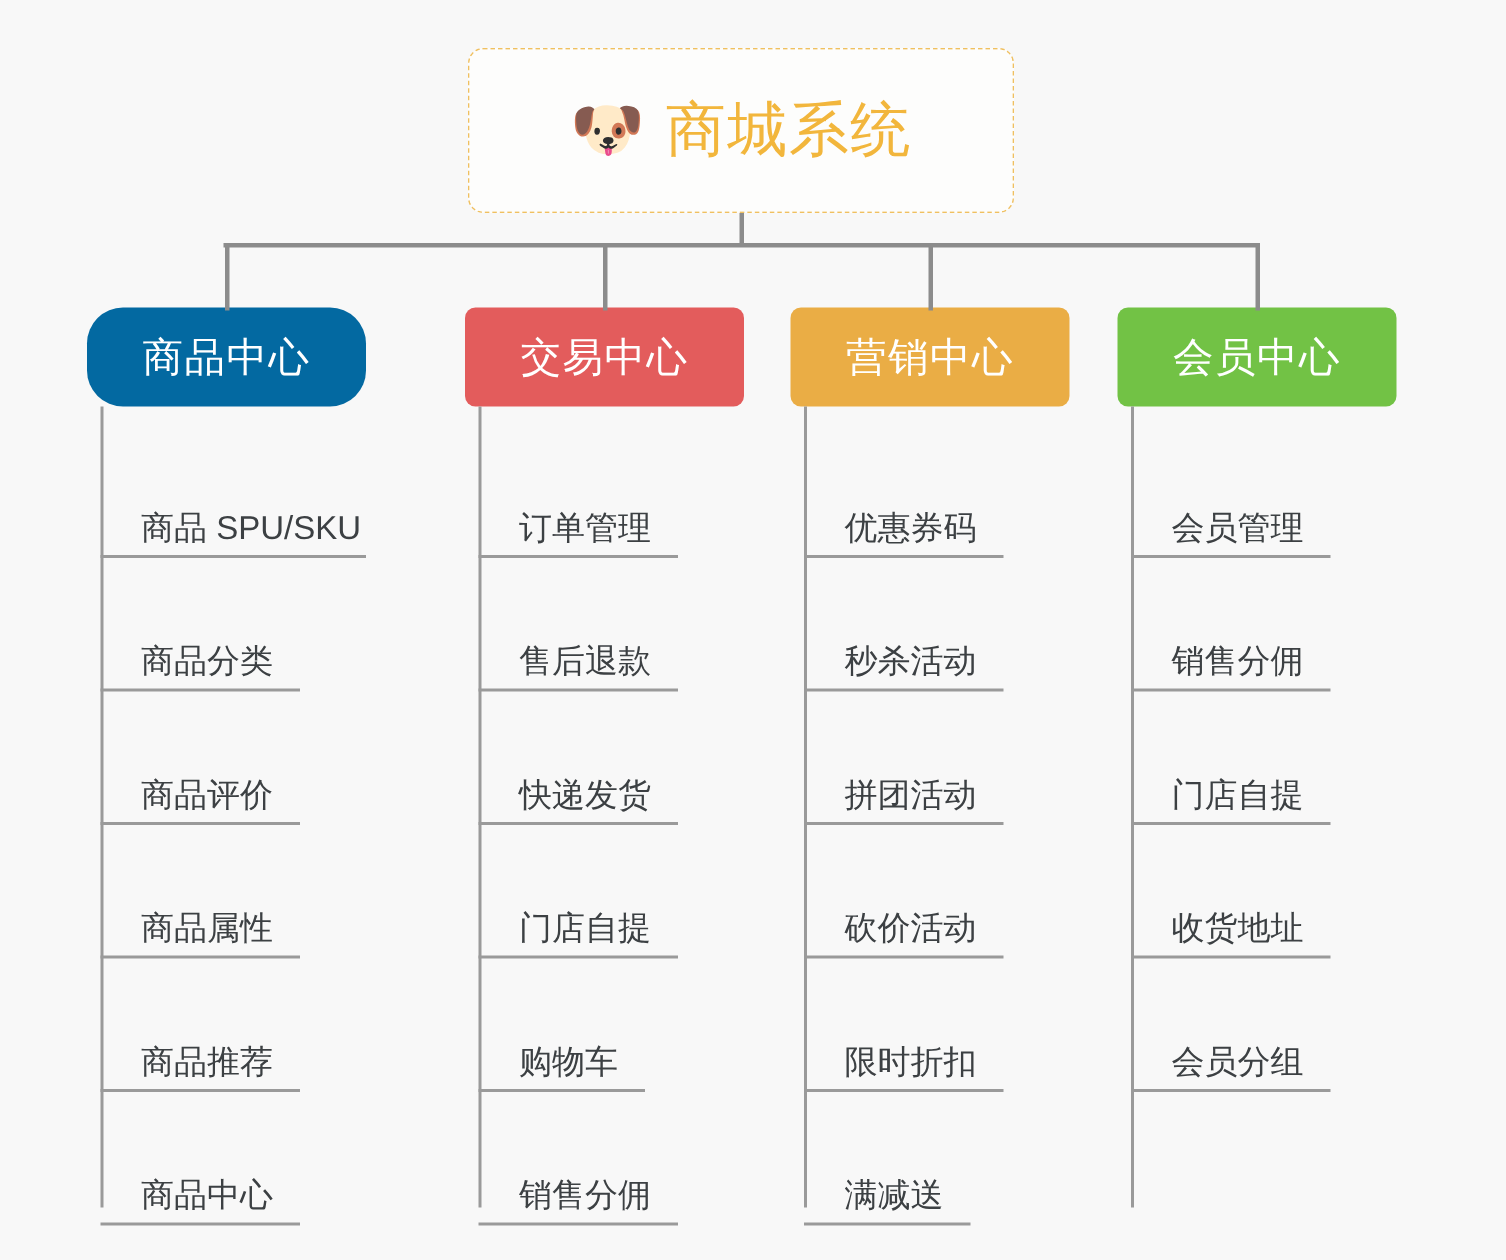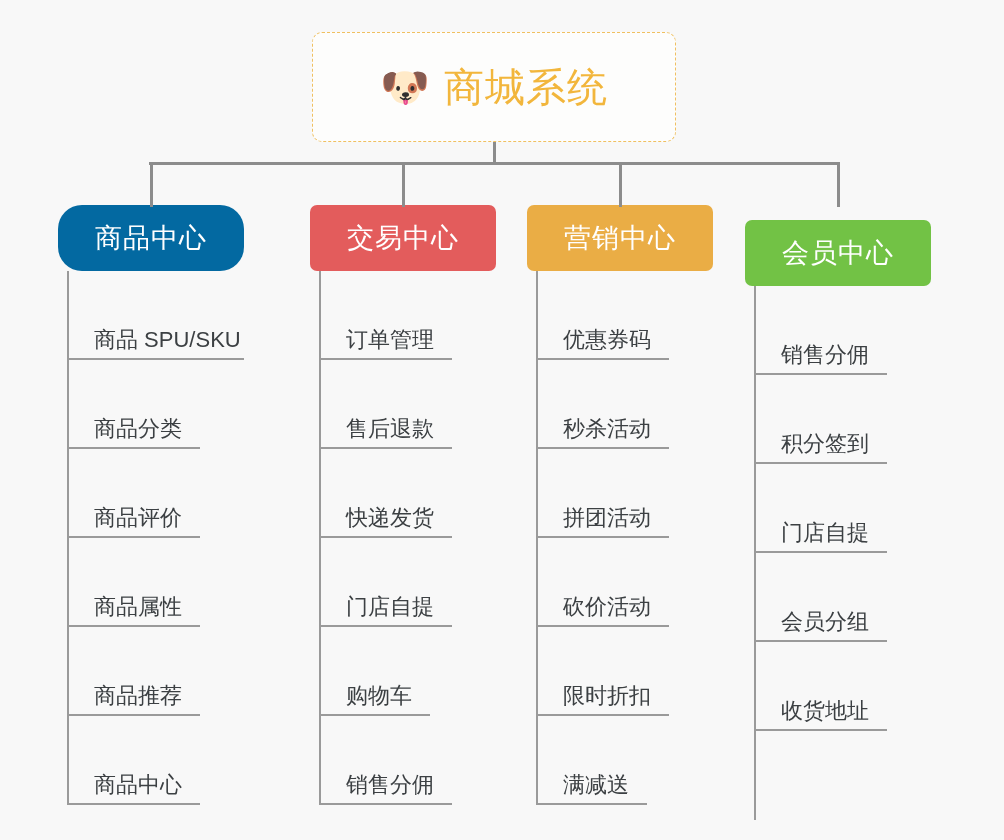--- a/index.html
+++ b/index.html
@@ -94,21 +94,21 @@
     color: #ffffff;
     font-size: 27px;
     letter-spacing: 1px;
     white-space: nowrap;
   }
 
   
   .leaf-list {
     position: relative;
     margin-top: 0;
-    padding-top: 0;
+    padding-top: 12px;
   }
   .trunk {
     position: absolute;
     left: 9px;
     top: 0;
     width: 2px;
     background: #9a9a9a;
   }
   .leaf-item {
     position: relative;
@@ -239,44 +239,44 @@
           <div class="leaf-item">
             <span class="leaf-label">限时折扣</span>
             <div class="leaf-rule" style="width: 133px;"></div>
           </div>
           <div class="leaf-item">
             <span class="leaf-label">满减送</span>
             <div class="leaf-rule" style="width: 111px;"></div>
           </div>
         </div>
       </div>
-      <div class="column" style="left: 745px; width: 186px; margin-top: 15px;">
+      <div class="column" style="left: 745px; width: 186px;">
         <div class="cat-box" style="background: rgb(114, 194, 69); width: 186px;">
           <span>会员中心</span>
         </div>
         <div class="leaf-list">
           <div class="trunk" style="height: 534px;"></div>
           <div class="leaf-item">
+            <span class="leaf-label">会员管理</span>
+            <div class="leaf-rule" style="width: 133px;"></div>
+          </div>
+          <div class="leaf-item">
             <span class="leaf-label">销售分佣</span>
             <div class="leaf-rule" style="width: 133px;"></div>
           </div>
           <div class="leaf-item">
-            <span class="leaf-label">积分签到</span>
-            <div class="leaf-rule" style="width: 133px;"></div>
-          </div>
-          <div class="leaf-item">
             <span class="leaf-label">门店自提</span>
             <div class="leaf-rule" style="width: 133px;"></div>
           </div>
           <div class="leaf-item">
+            <span class="leaf-label">收货地址</span>
+            <div class="leaf-rule" style="width: 133px;"></div>
+          </div>
+          <div class="leaf-item">
             <span class="leaf-label">会员分组</span>
-            <div class="leaf-rule" style="width: 133px;"></div>
-          </div>
-          <div class="leaf-item">
-            <span class="leaf-label">收货地址</span>
             <div class="leaf-rule" style="width: 133px;"></div>
           </div>
         </div>
       </div>
     </div>
 
 <div class="conn conn-drop" style="left: 150px;"></div>
     <div class="conn conn-drop" style="left: 402px;"></div>
     <div class="conn conn-drop" style="left: 619px;"></div>
     <div class="conn conn-drop" style="left: 837px;"></div>

